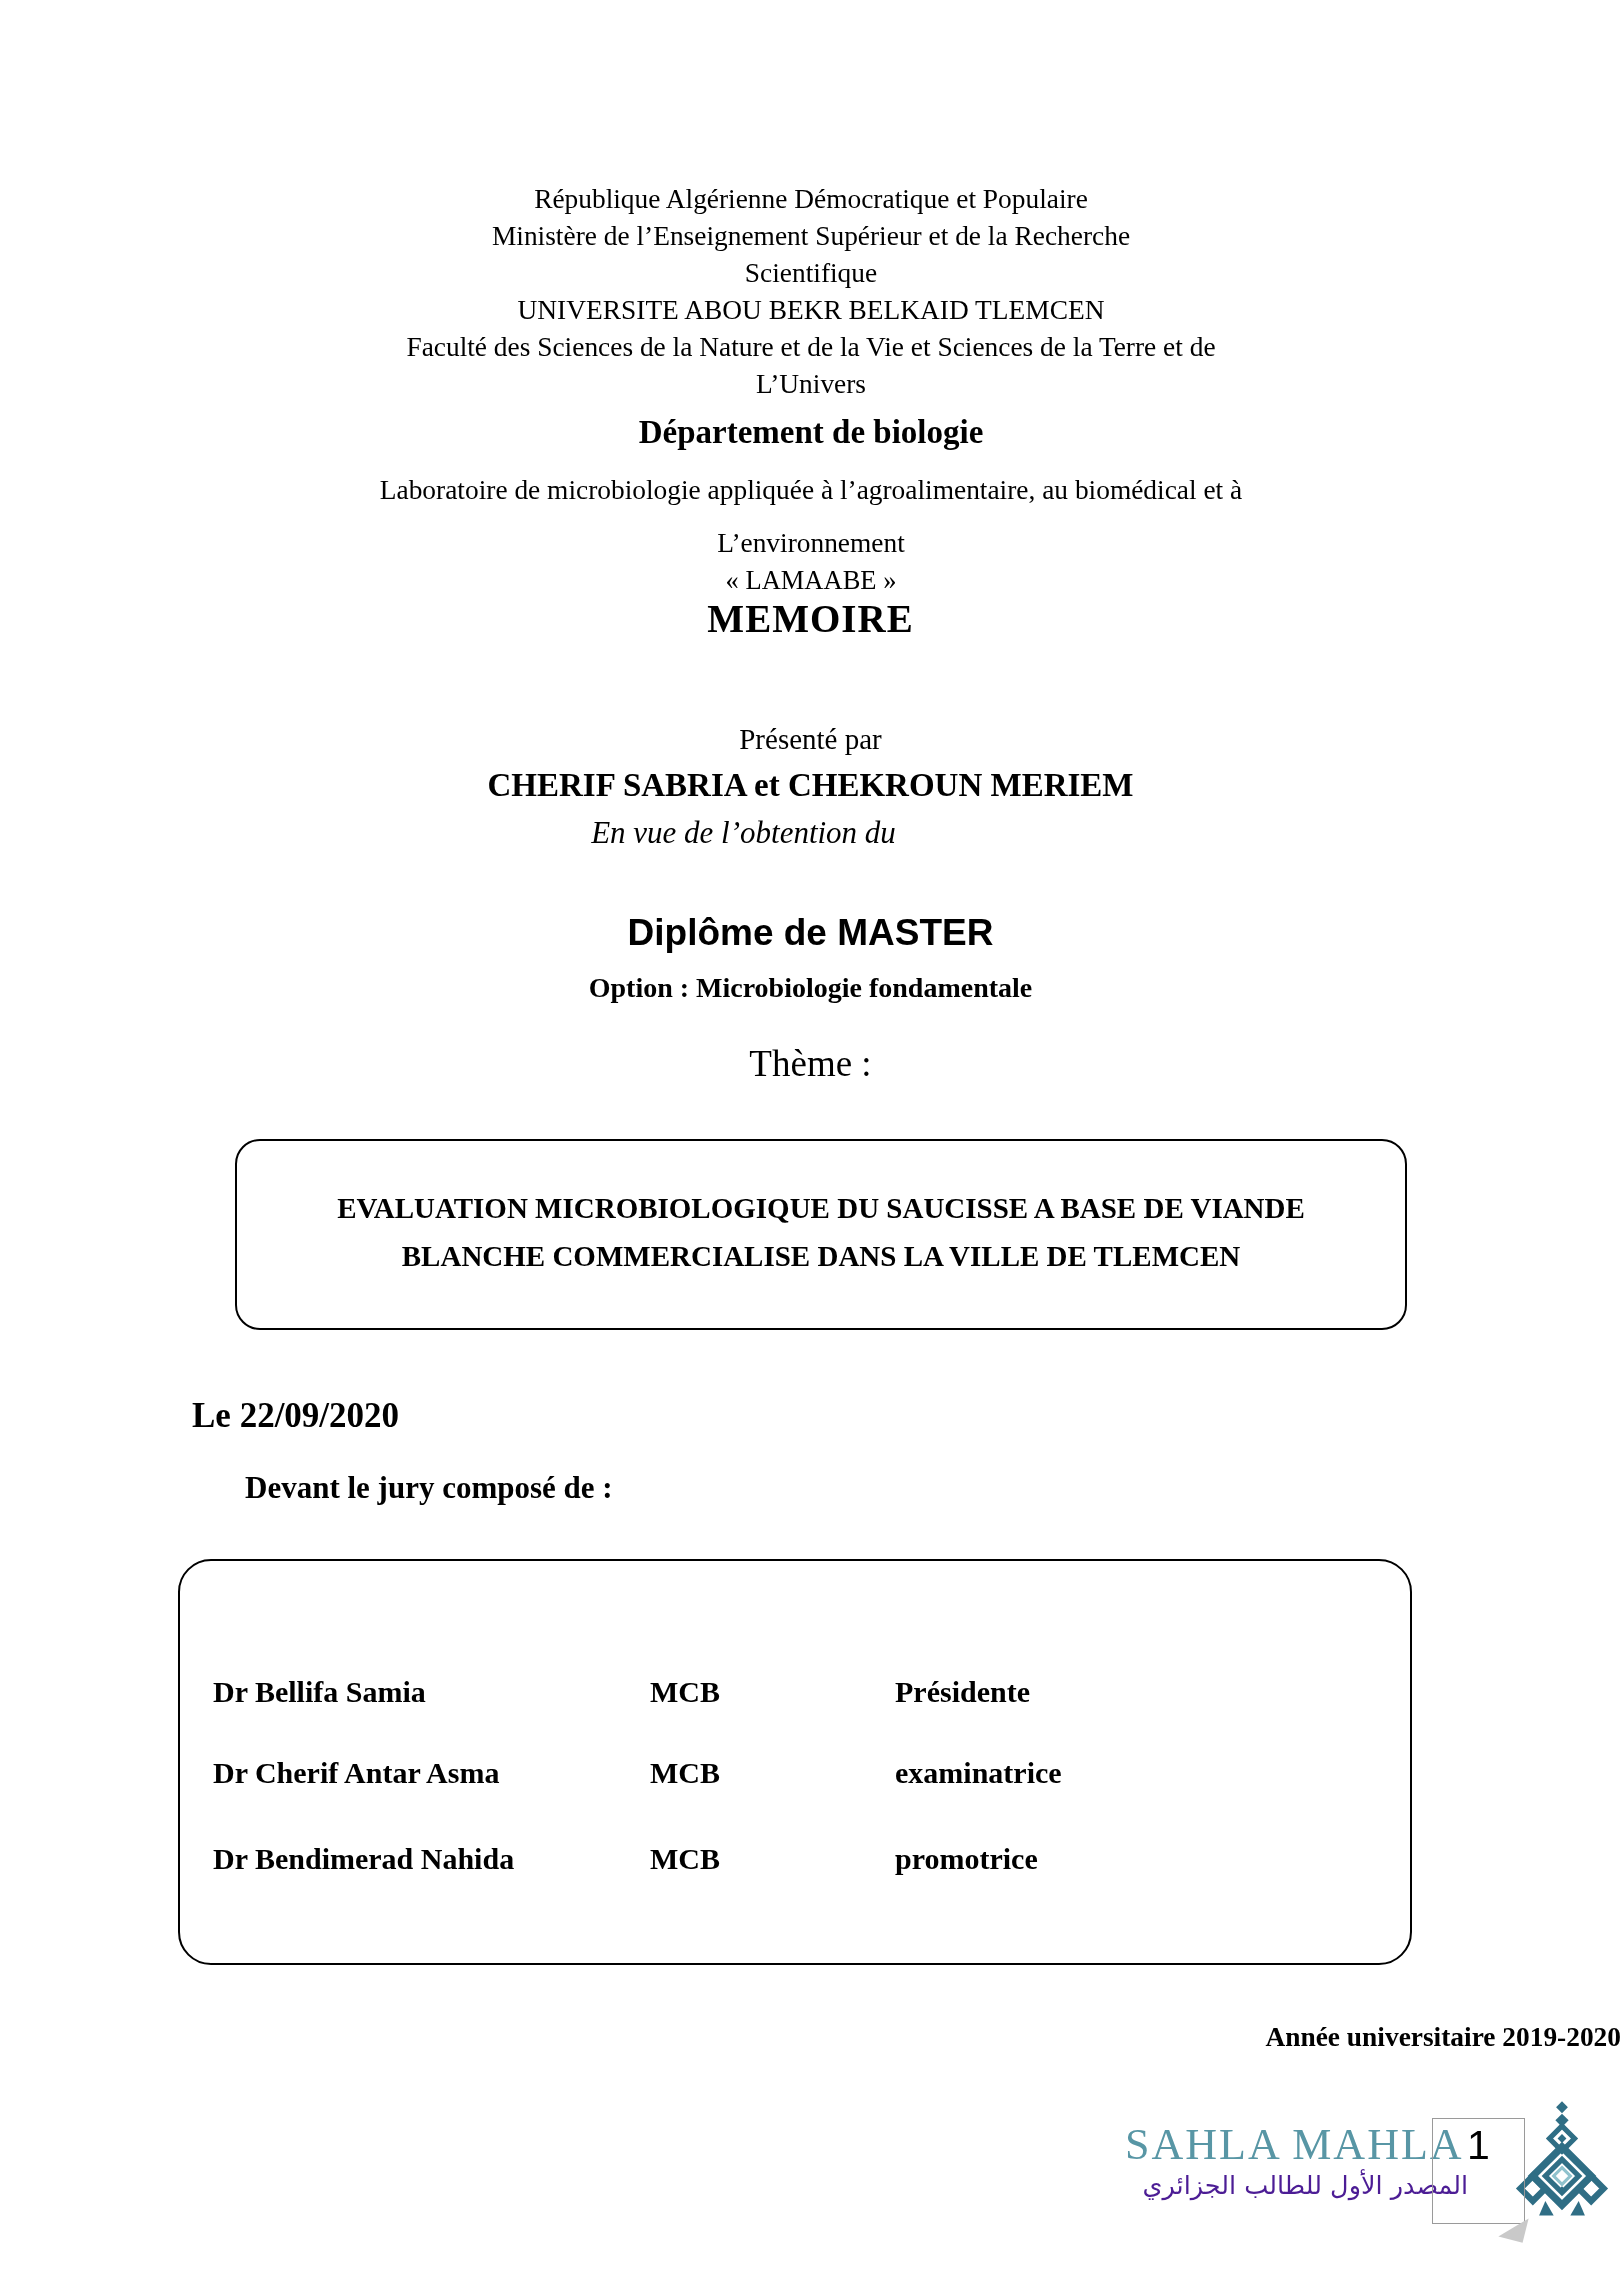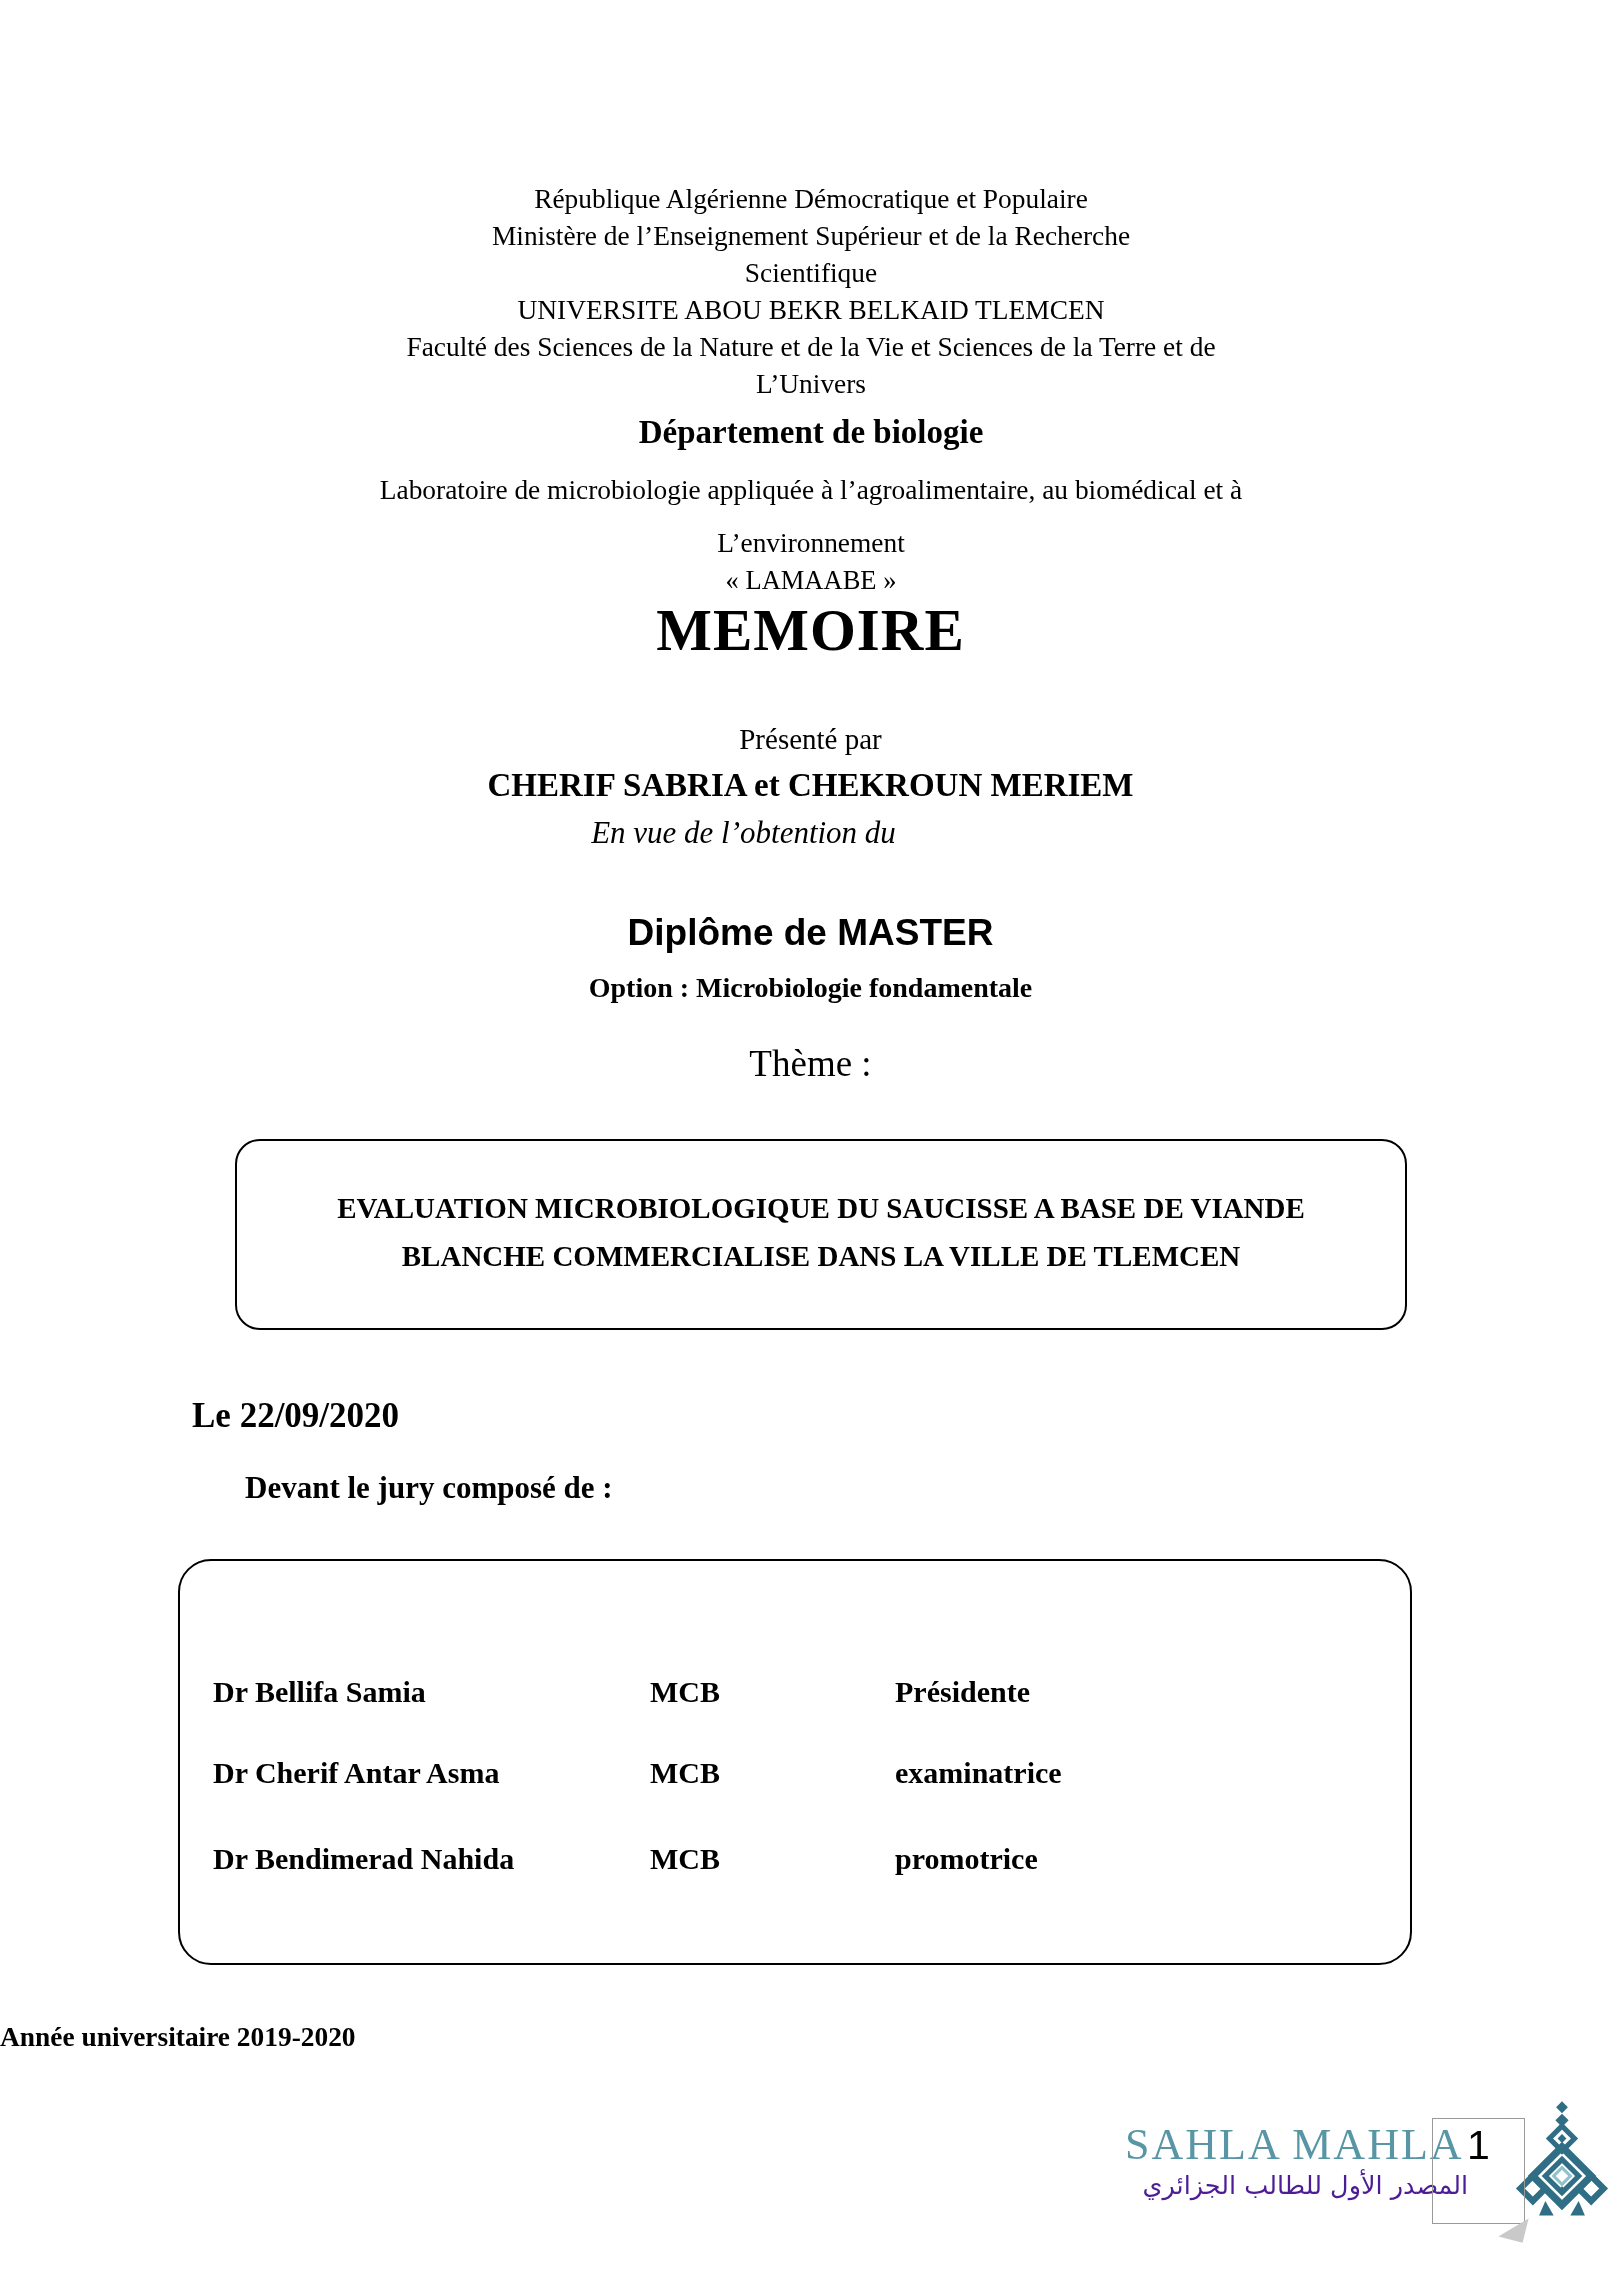--- a/index.html
+++ b/index.html
@@ -47,21 +47,21 @@
     line-height: 37px;
   }
 
   
   .memoire {
     position: absolute;
     left: 0;
     top: 596px;
     width: 1621px;
     text-align: center;
-    font-size: 59px;
+    font-size: 39px;
     font-weight: bold;
     letter-spacing: 1px;
   }
 
   .presente {
     position: absolute;
     left: 0;
     top: 723px;
     width: 1621px;
     text-align: center;
@@ -174,21 +174,21 @@
   }
   .jury-row .c-name { width: 470px; padding-left: 33px; box-sizing: border-box; }
   .jury-row .c-grade { width: 245px; }
   .jury-row .c-role { flex: 1; }
 
   .year-line {
     position: absolute;
     left: 0;
     top: 2022px;
     width: 1621px;
-    text-align: left;
+    text-align: right;
     font-size: 27.4px;
     font-weight: bold;
   }
 
   
   .watermark {
     position: absolute;
     left: 1125px;
     top: 2119px;
     width: 490px;

